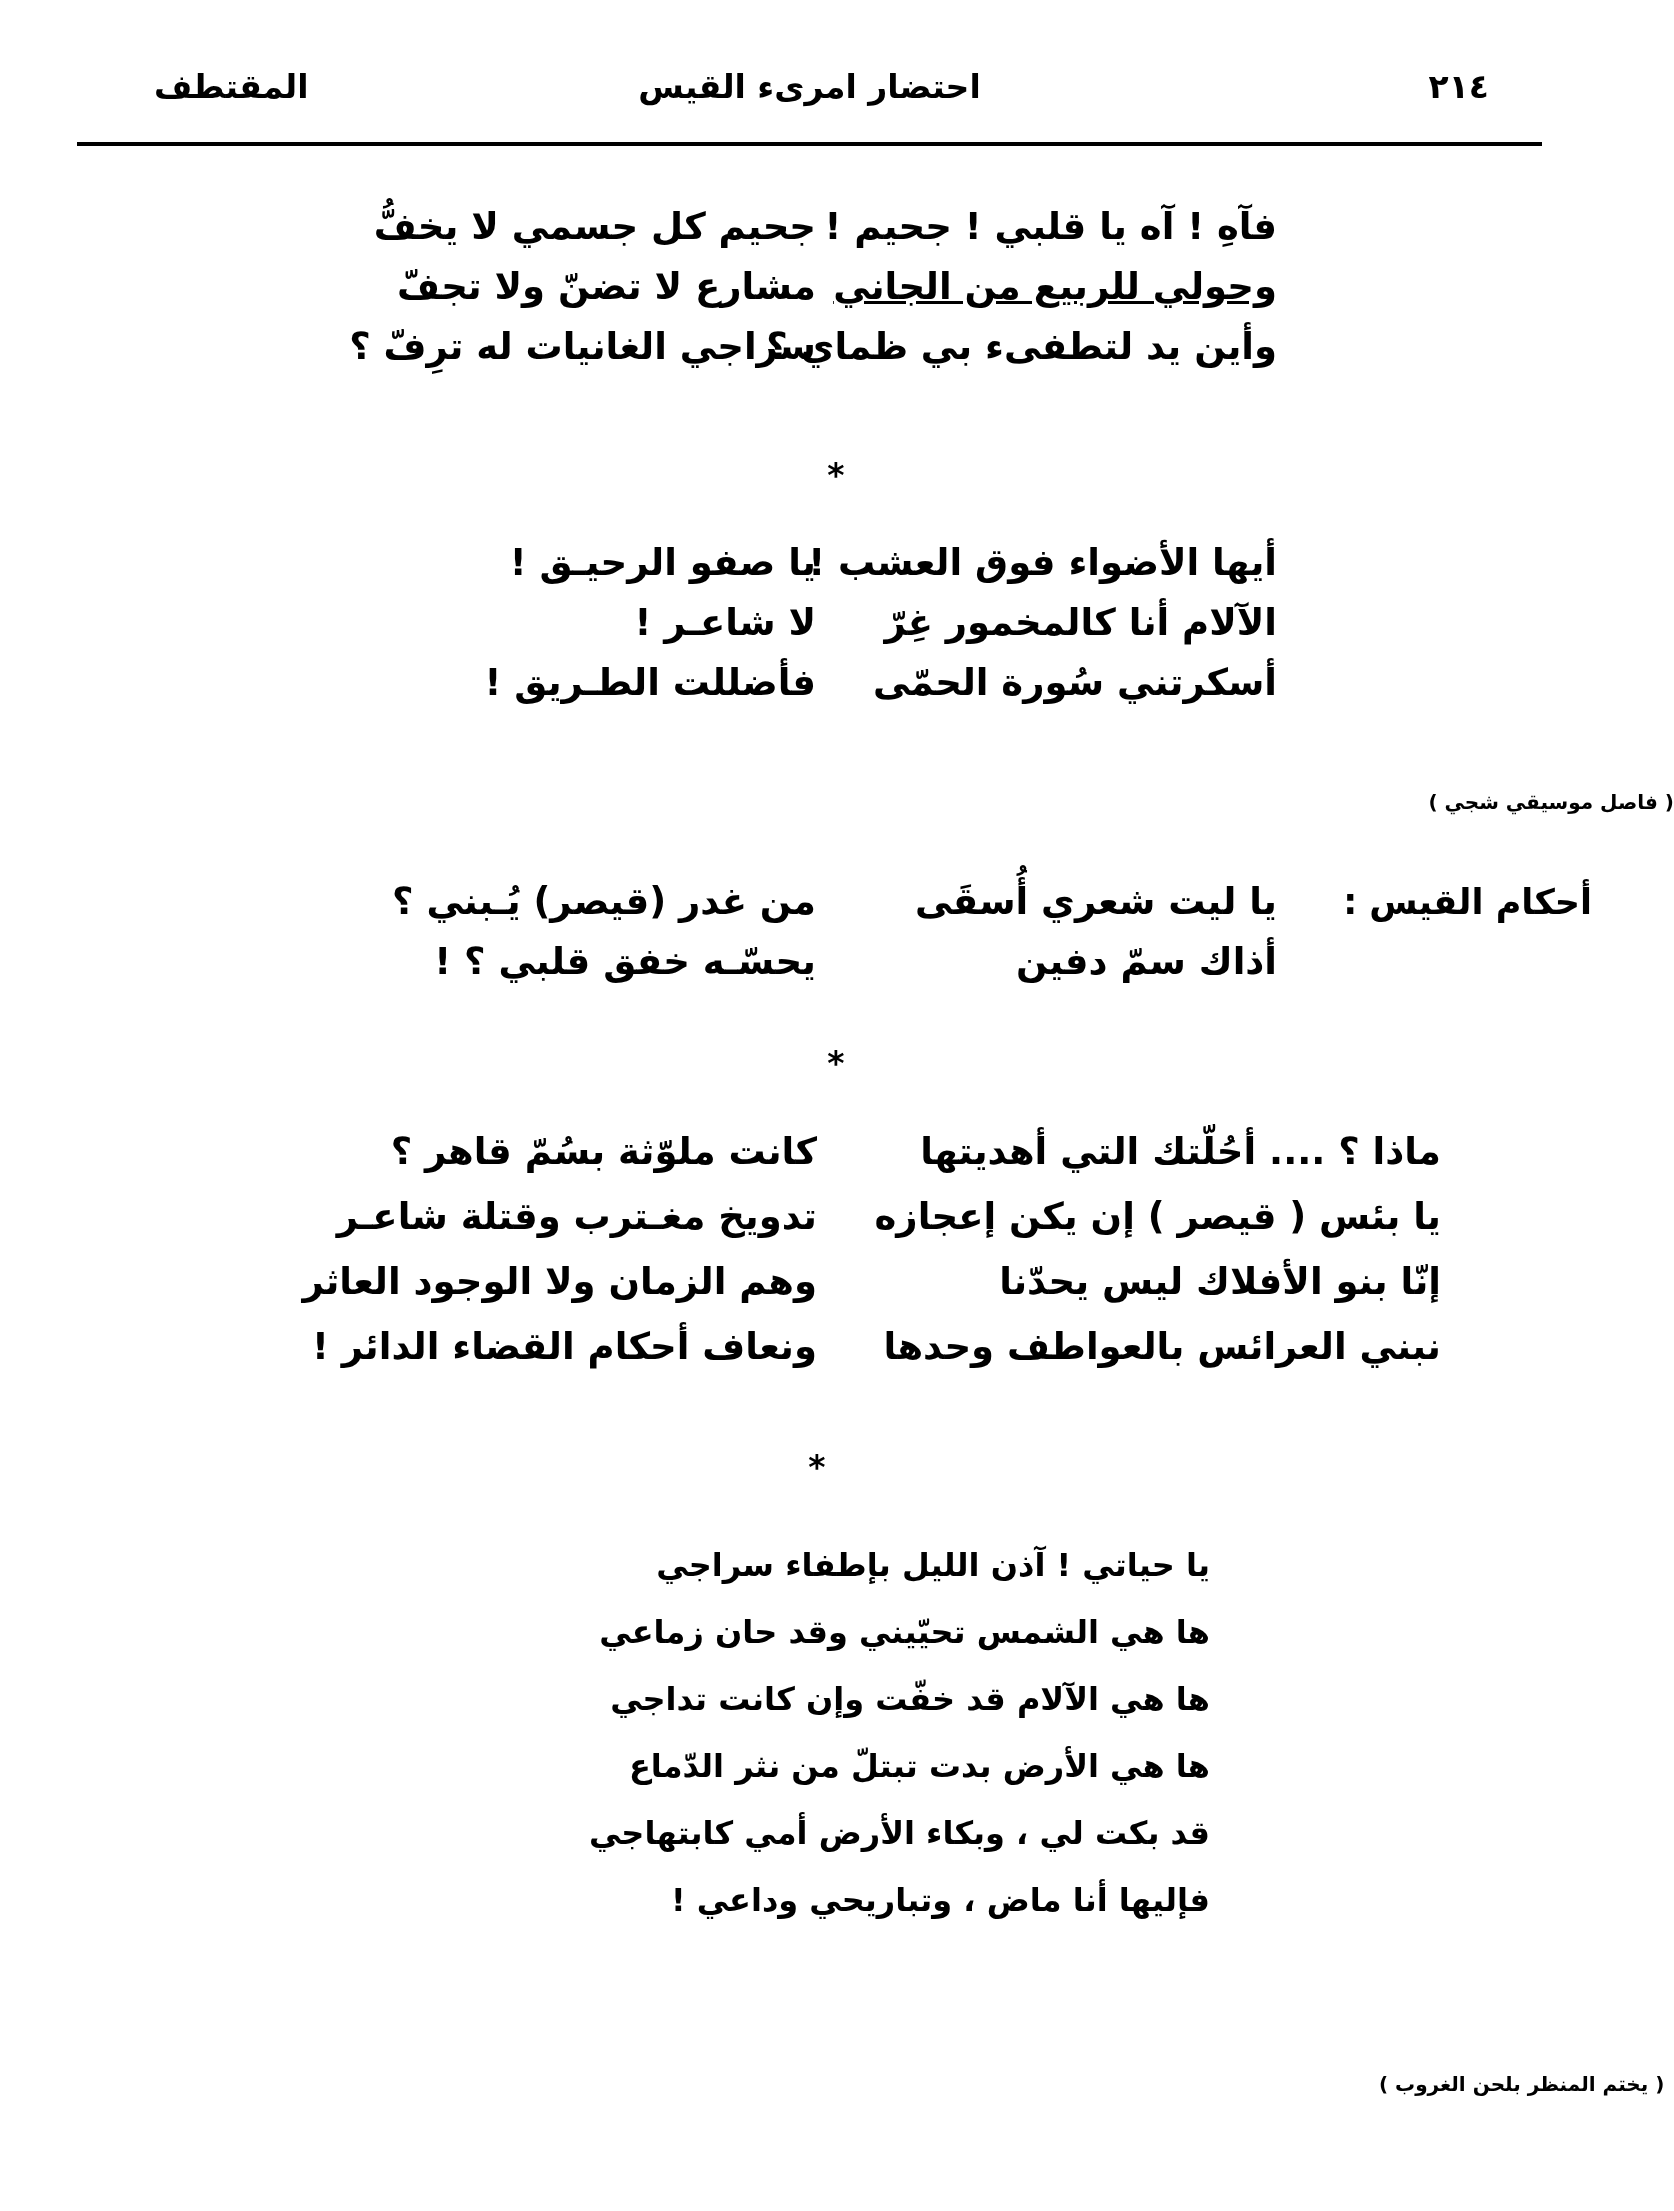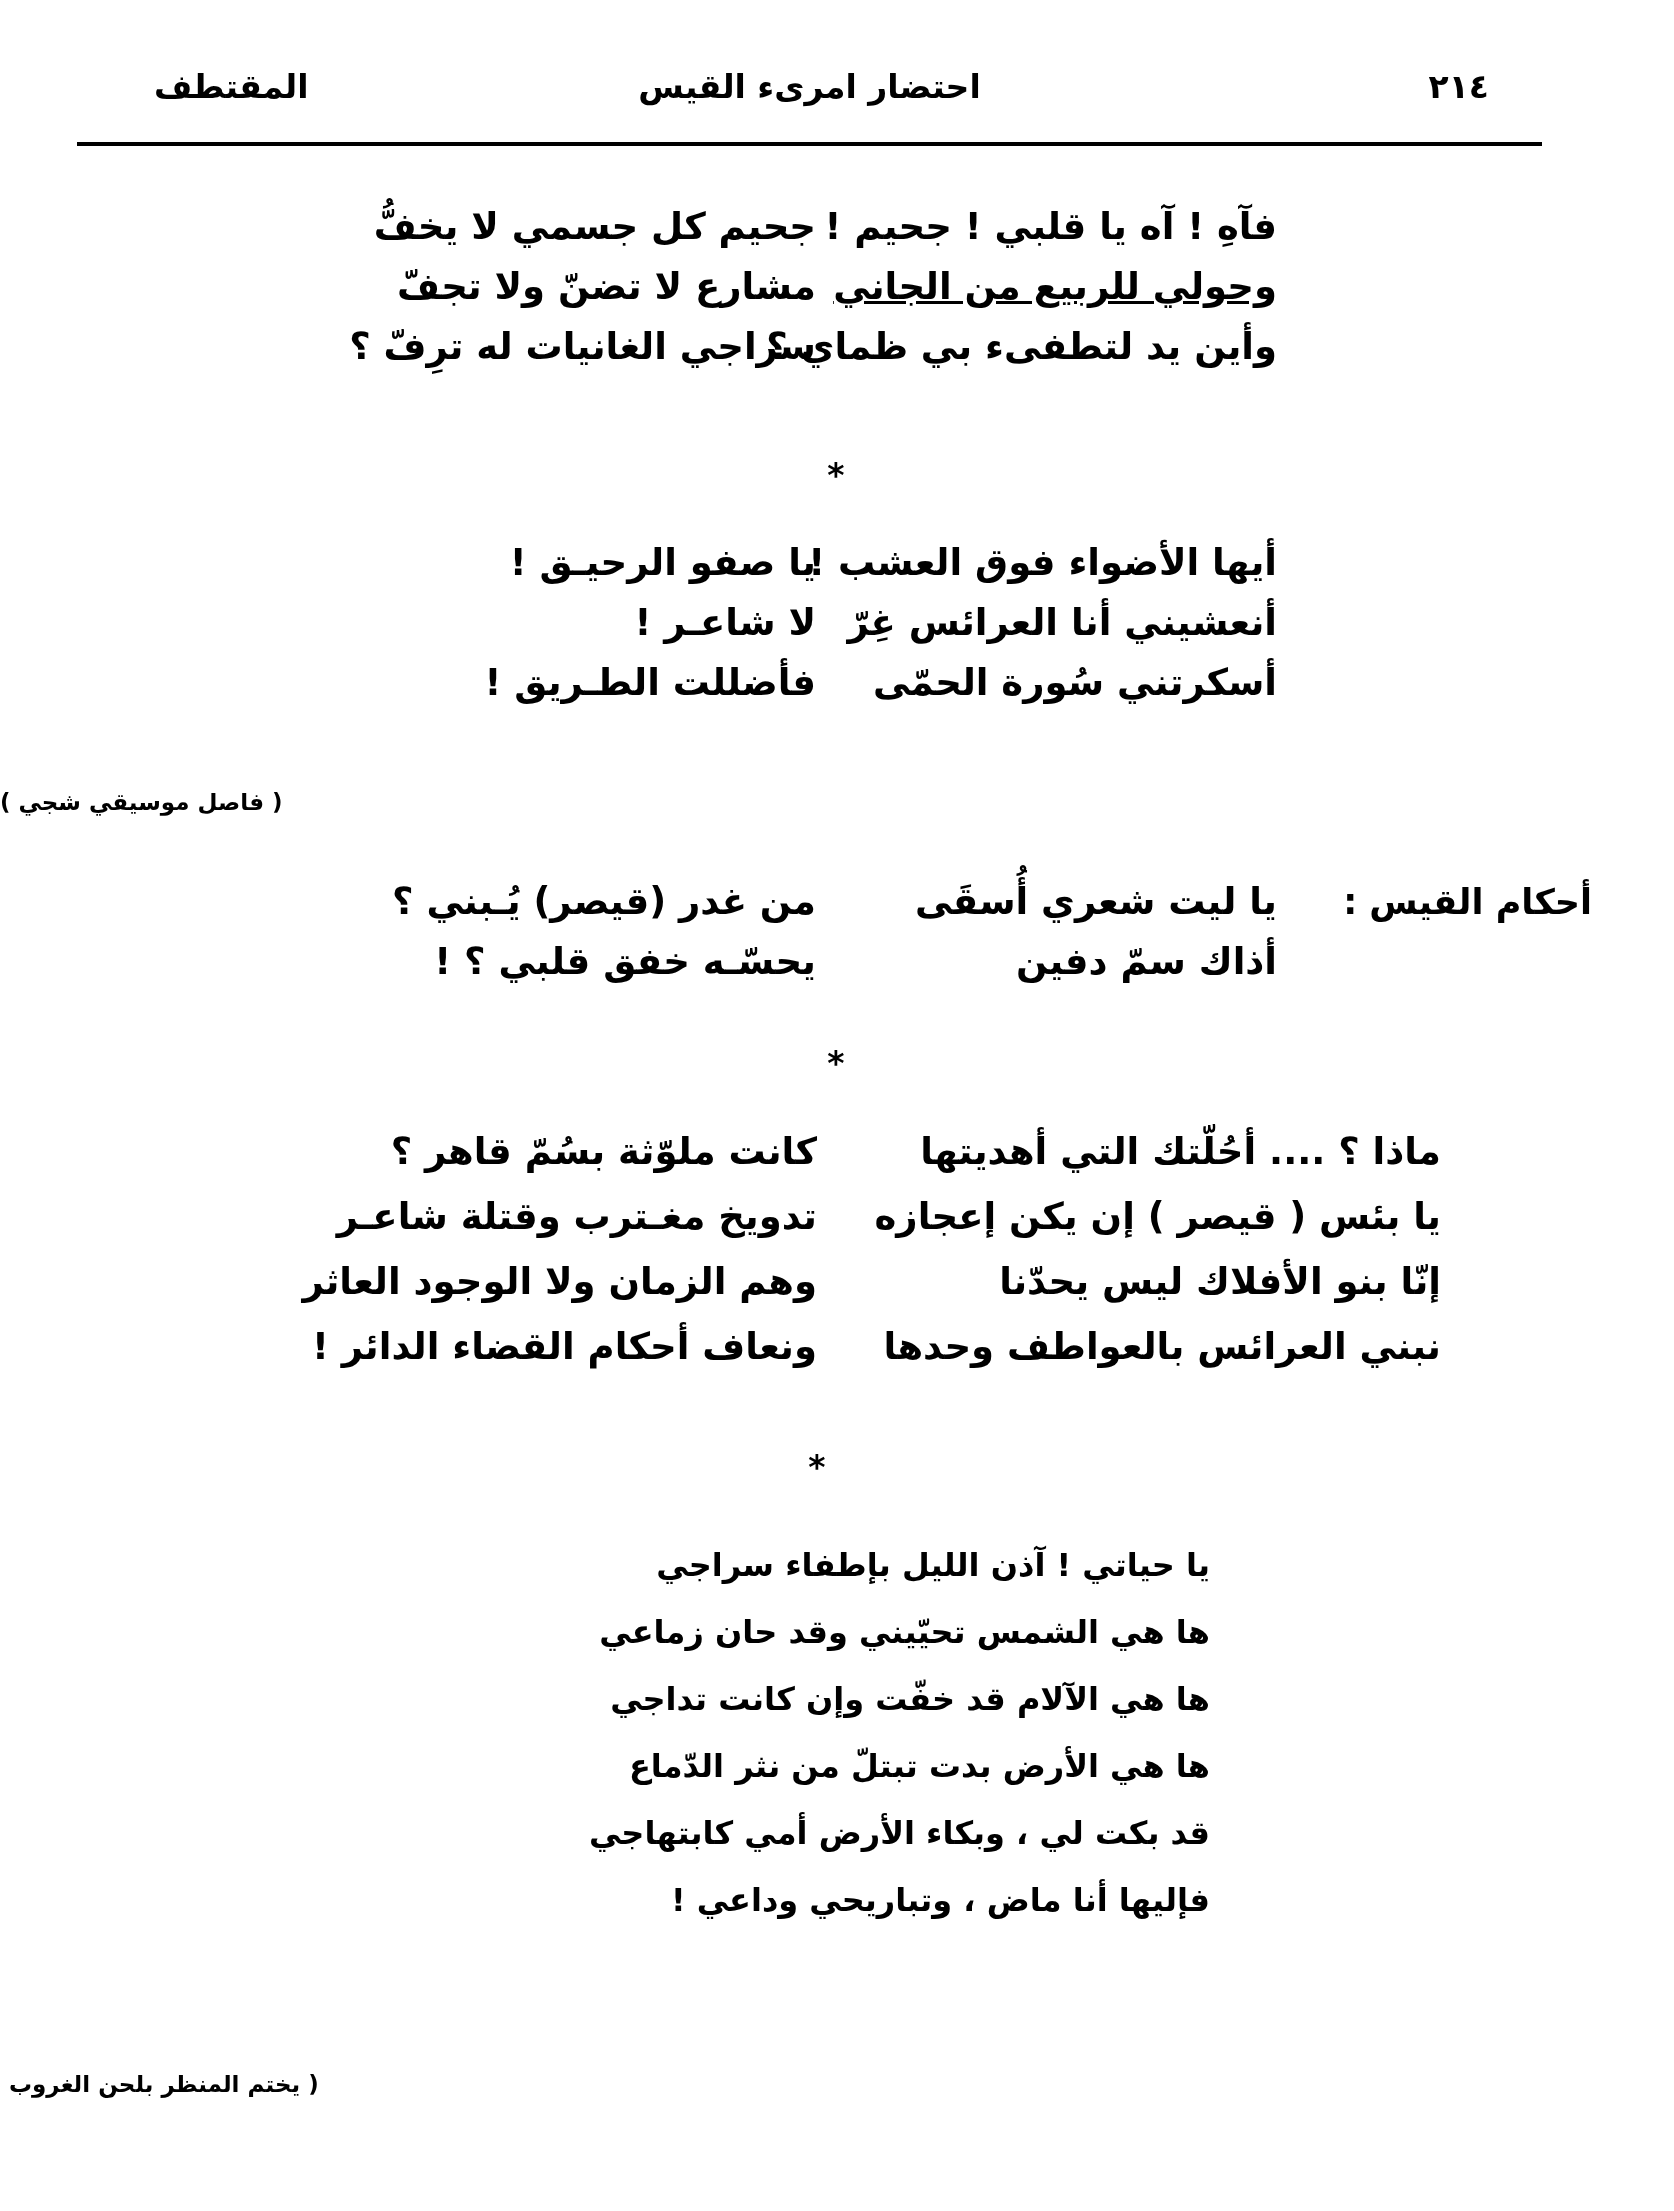--- a/index.html
+++ b/index.html
@@ -63,23 +63,23 @@
     .star {
       position: absolute;
       font-size: 33px;
       line-height: 33px;
       transform: translateX(-50%);
     }
     .stage-dir {
       position: absolute;
       left: 0;
       width: 1674px;
-      text-align: left;
+      text-align: right;
       direction: rtl;
-      font-size: 23px;
+      font-size: 20px;
       line-height: 38px;
     }
     .speaker {
       position: absolute;
       font-size: 35px;
       line-height: 60px;
       direction: rtl;
       white-space: nowrap;
     }
     .single-line {
@@ -116,21 +116,21 @@
 </div>
 
 <div class="star" style="top:459px; left:836px;">*</div>
 
 <div class="verse-block" style="top:533px; left:384px; width:893px;">
   <div class="couplet">
     <span class="hemi" style="width:461px;">أيها الأضواء فوق العشب !</span>
     <span class="hemi" style="width:432px;">يا صفو الرحيـق !</span>
   </div>
   <div class="couplet">
-    <span class="hemi" style="width:461px;">أنعشيني أنا العرائس غِرّ</span>
+    <span class="hemi" style="width:461px;">الآلام أنا كالمخمور غِرّ</span>
     <span class="hemi" style="width:432px;">لا شاعـر !</span>
   </div>
   <div class="couplet">
     <span class="hemi" style="width:461px;">أسكرتني سُورة الحمّى</span>
     <span class="hemi" style="width:432px;">فأضللت الطـريق !</span>
   </div>
 </div>
 
 <div class="stage-dir" style="top:783px;">( فاصل موسيقي شجي )</div>
 

